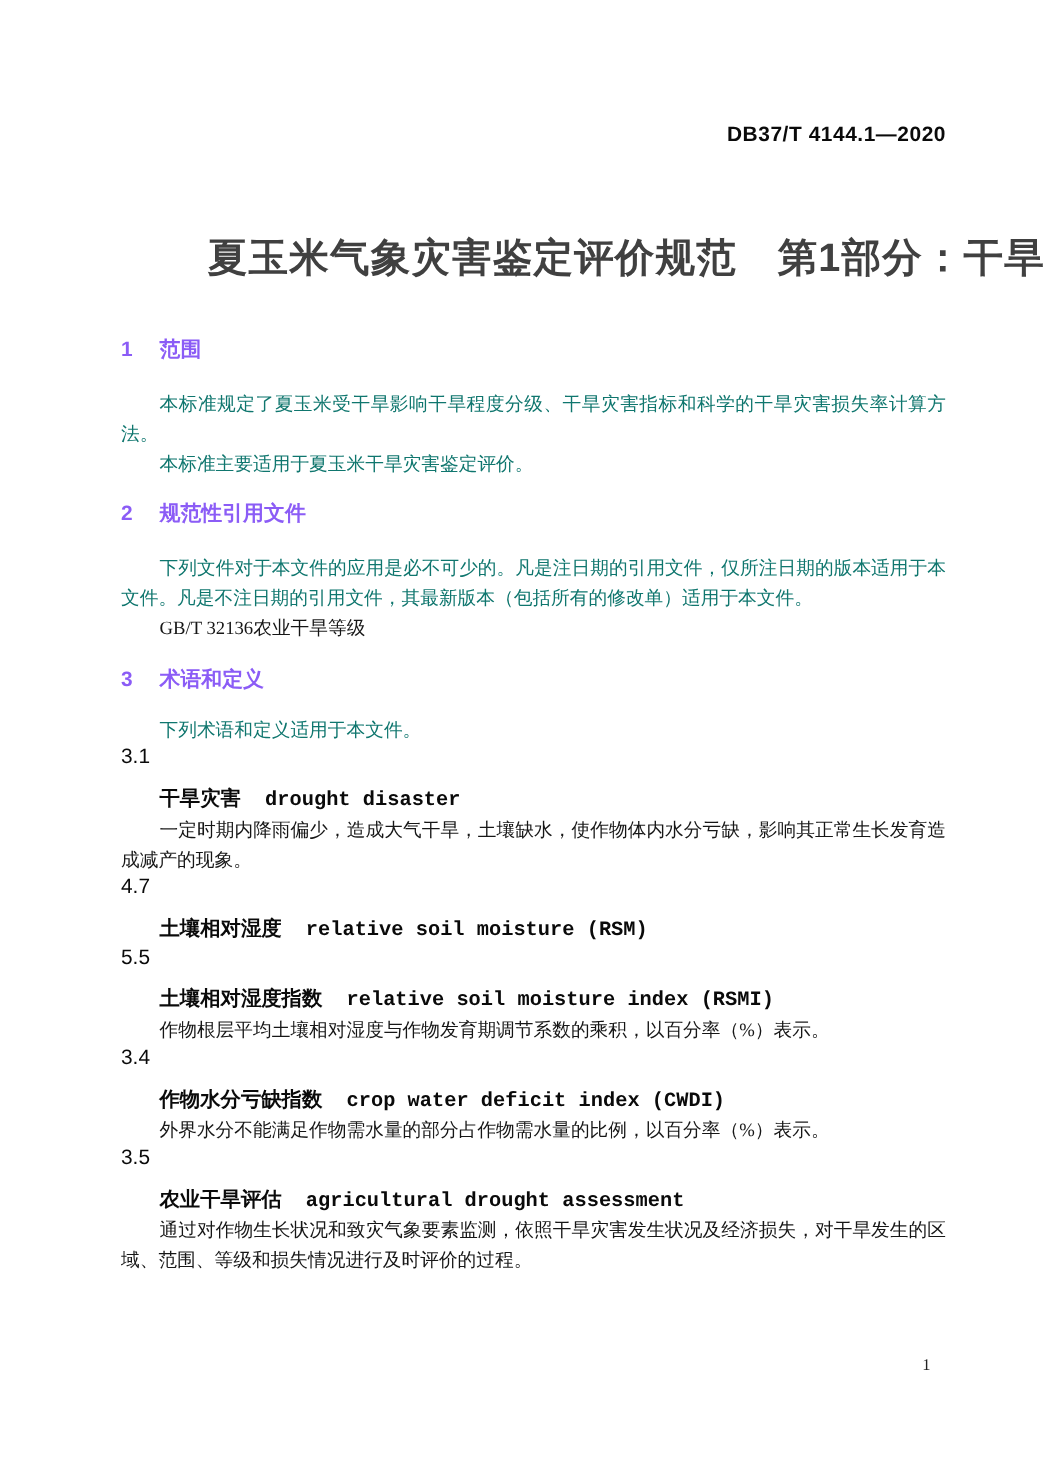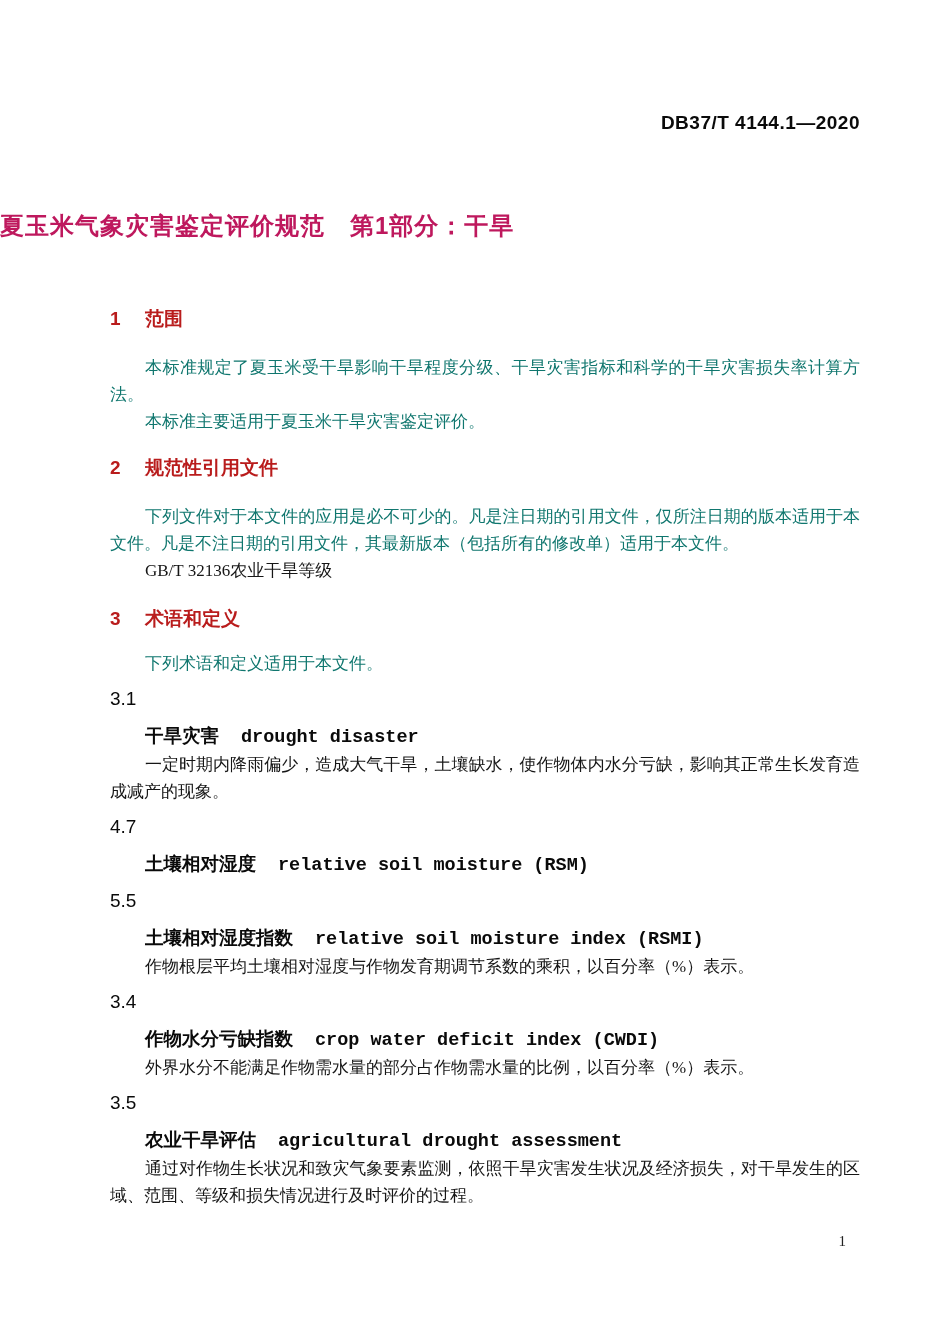--- a/index.html
+++ b/index.html
@@ -21,40 +21,40 @@
     font-weight: 700;
     font-size: 19px;
     letter-spacing: 0.5px;
     color: #0a0a0a;
   }
   .doc-title {
     position: absolute;
     top: 210px;
     left: 0;
     width: 100%;
-    text-align: left;
+    text-align: right;
     font-family: "Liberation Sans", "DejaVu Sans", sans-serif;
     font-weight: 700;
-    font-size: 24px;
+    font-size: 36px;
     letter-spacing: 1px;
-    color: #be185d;
+    color: #404040;
     white-space: nowrap;
   }
   .content {
     position: absolute;
     top: 306px;
     left: 110px;
     width: 750px;
   }
   .sec-heading {
     font-family: "Liberation Sans", "DejaVu Sans", sans-serif;
     font-weight: 700;
     font-size: 19px;
     line-height: 26px;
-    color: #b91c1c;
+    color: #8b5cf6;
   }
   .sec-heading .sec-num {
     display: inline-block;
     width: 35px;
   }
   .para {
     margin: 0;
     font-size: 17px;
     line-height: 27px;
     text-align: justify;
@@ -65,21 +65,20 @@
   .mt-20 { margin-top: 20px; }
   .mt-18 { margin-top: 18px; }
   .ref-line {
     font-size: 17px;
     line-height: 27px;
     padding-left: 35px;
     color: #161616;
   }
   .ref-line .ref-code { }
   .term-num {
-    margin-top: 10px;
     font-family: "Liberation Sans", "DejaVu Sans", sans-serif;
     font-weight: 500;
     font-size: 19px;
     line-height: 24px;
     color: #0a0a0a;
   }
   .term-heading {
     margin-top: 14px;
     padding-left: 35px;
     font-family: Liberation Mono, monospace;

